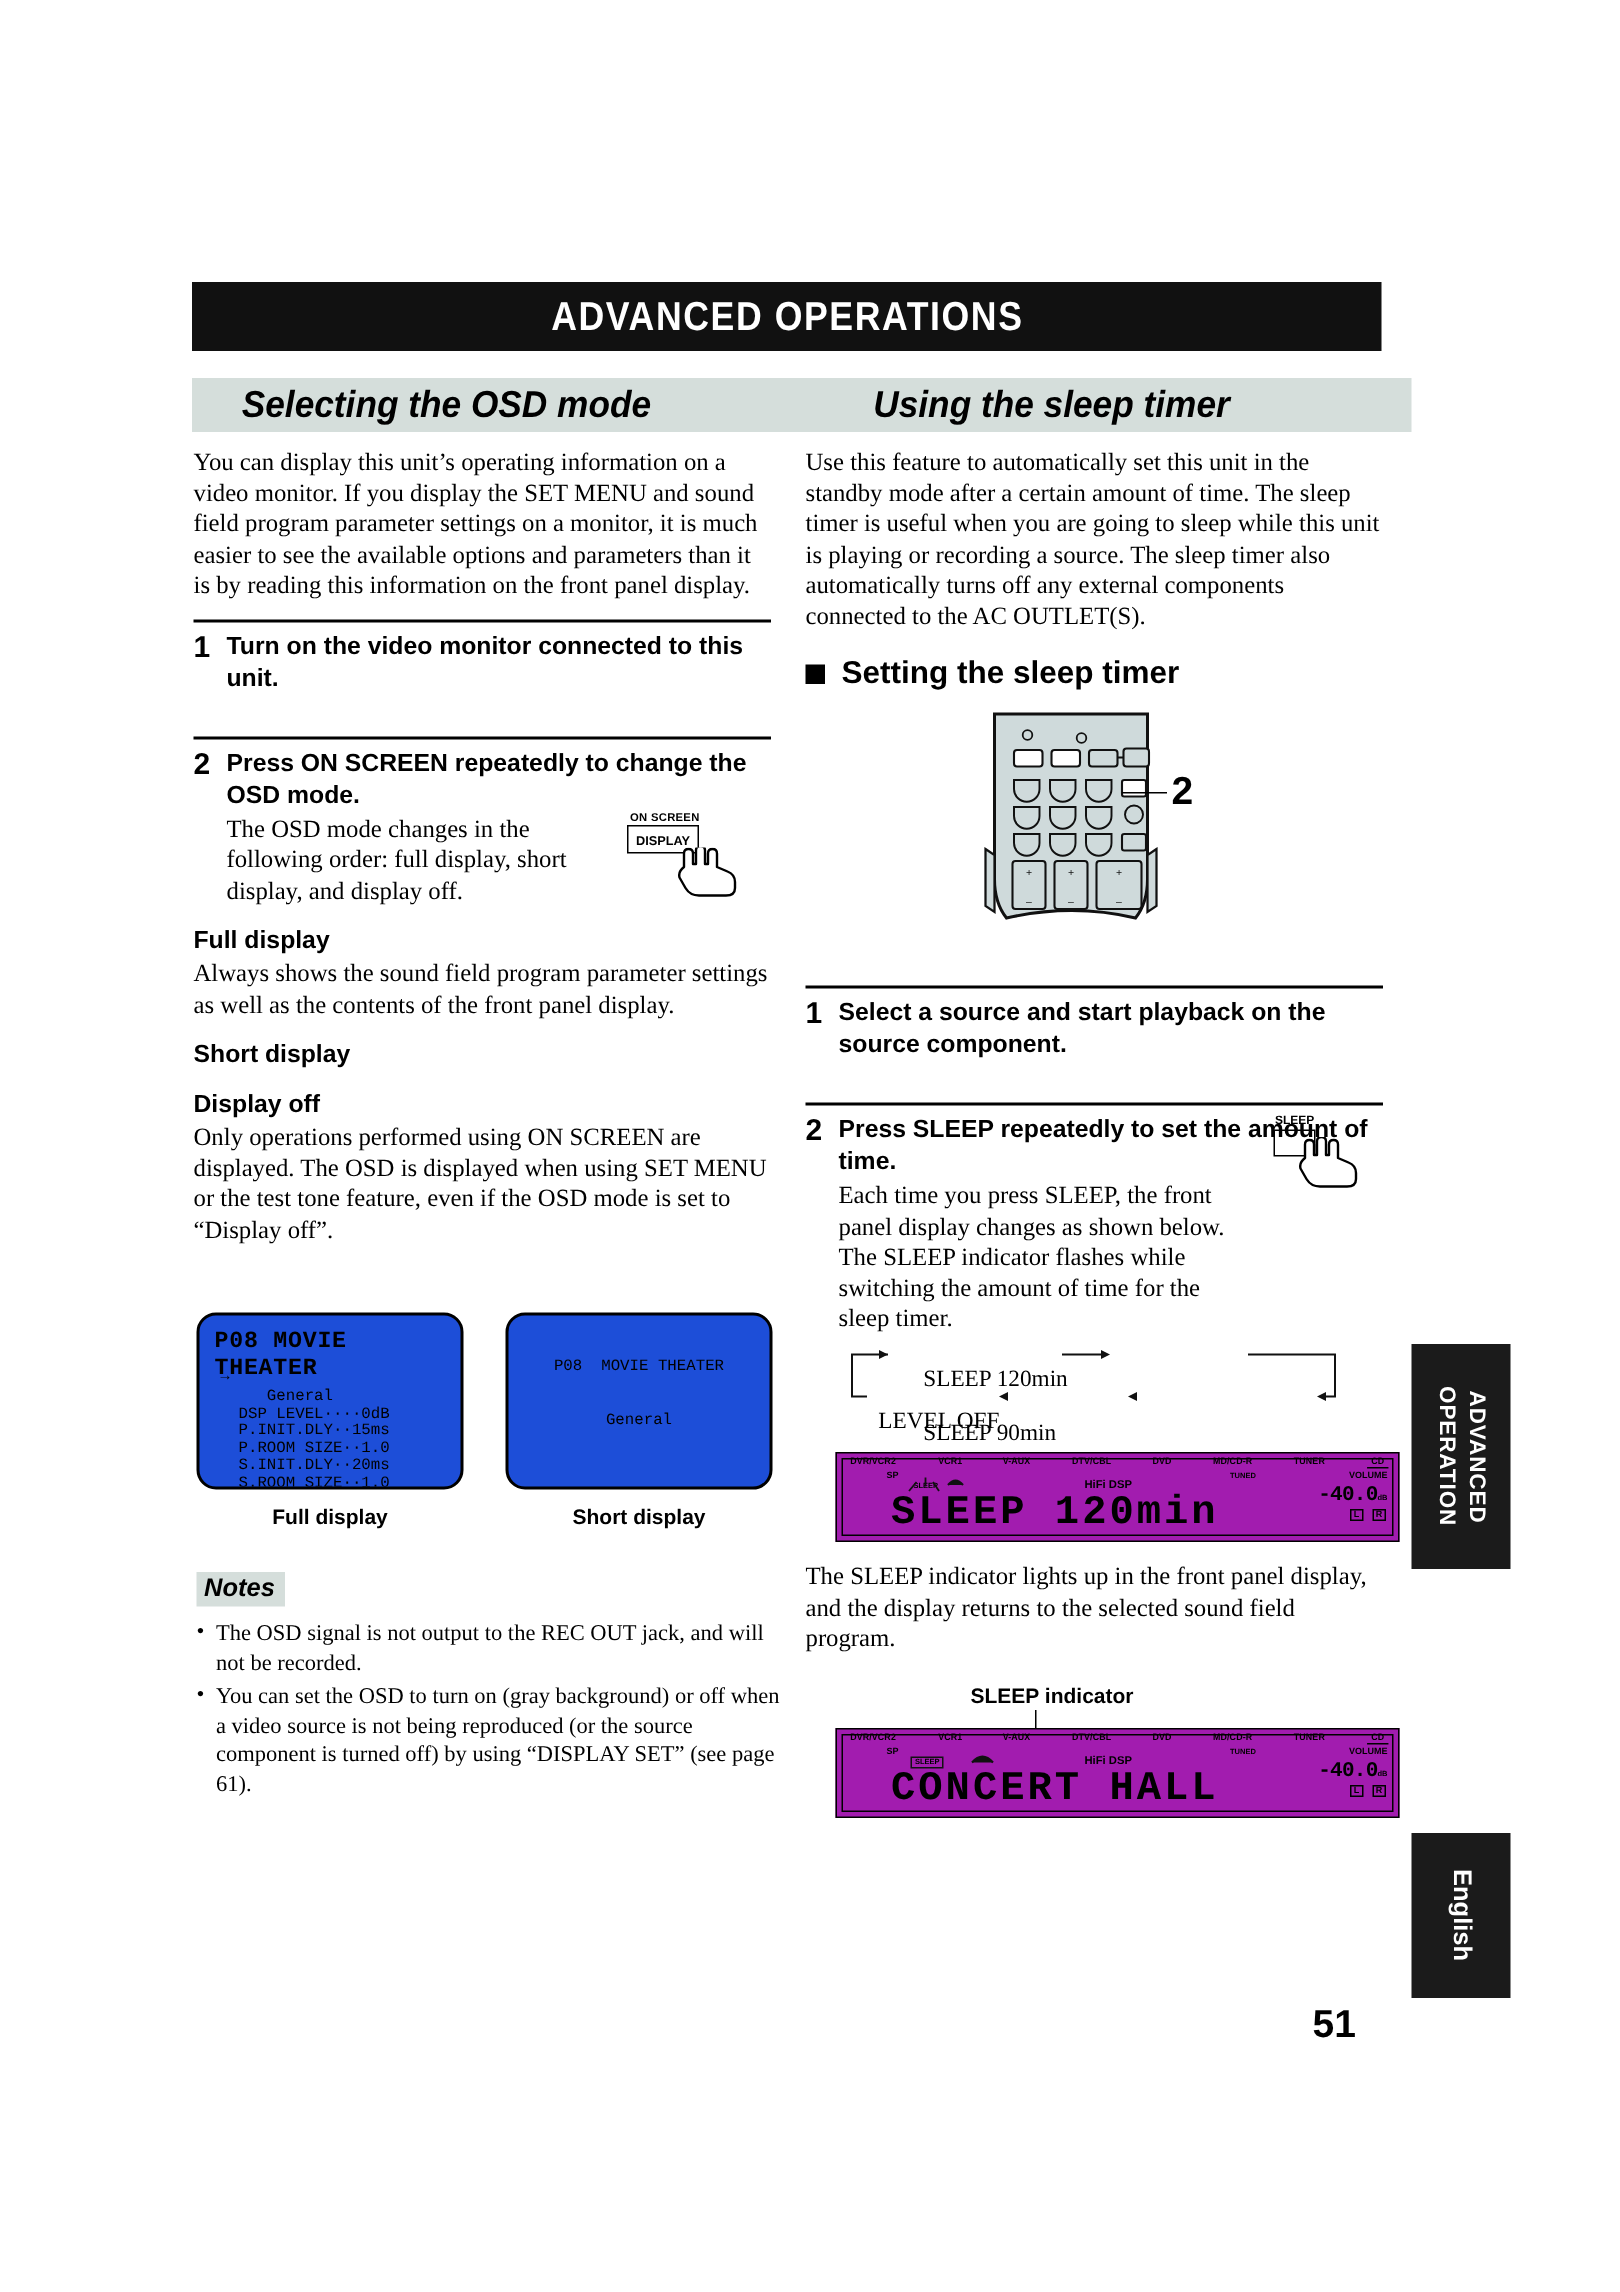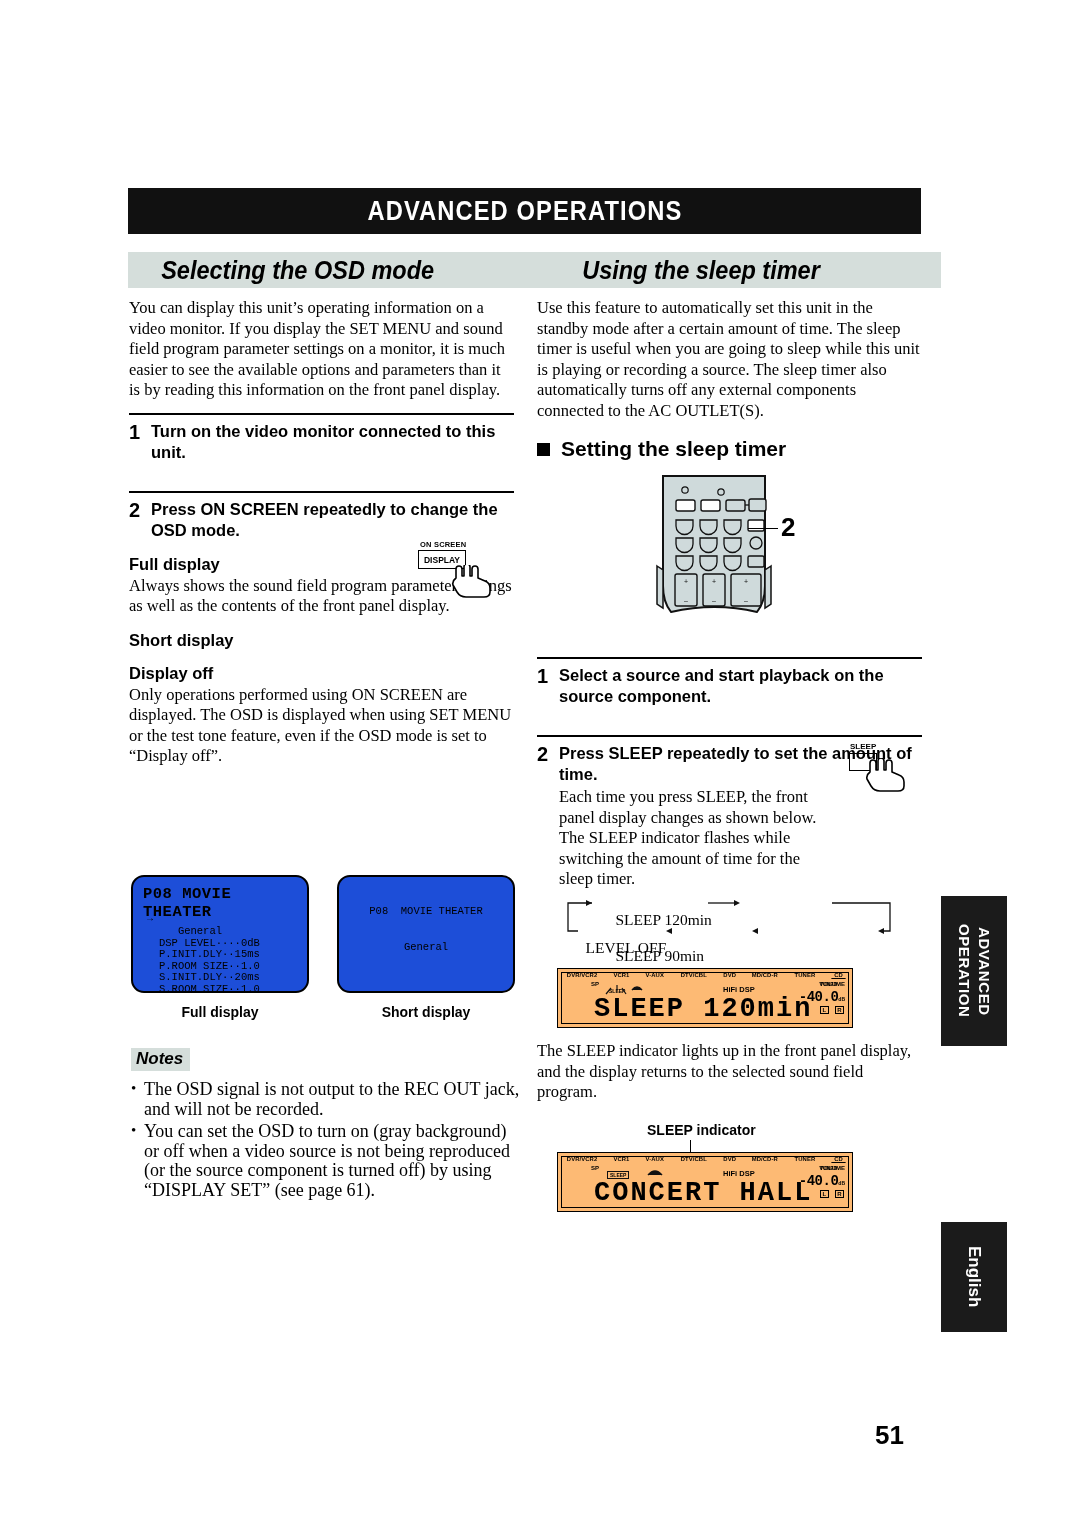--- a/index.html
+++ b/index.html
@@ -248,21 +248,21 @@
     padding: 1px 7px 2px 5px;
   }
   ul.notes-list {
     margin: 9px 0 0 0;
     padding: 0;
     list-style: none;
   }
   ul.notes-list li {
     position: relative;
     padding-left: 13px;
-    font-size: 18px;
+    font-size: 15px;
     line-height: 19.5px;
     margin-bottom: 3px;
   }
   ul.notes-list li:before {
     content: "\2022";
     position: absolute; left: 0; top: -1px;
     font-size: 15px;
   }
 
   
@@ -294,22 +294,22 @@
     font-size: 15.5px;
   }
   .cycle-row { position: absolute; white-space: pre; }
   .cycle-top { left: 40px; top: 0px; }
   .cycle-bot { left: 10px; top: 28px; }
 
   
   .fpd {
     position: absolute;
     border: 1.6px solid #000;
-    background: #fdba74;
-    width: 296px;
+    background: #a21caf;
+    width: 376px;
     height: 60px;
     box-sizing: border-box;
   }
   #fpd-1 { left: 557px; top: 968px; }
   #fpd-2 { left: 557px; top: 1152px; }
   .fpd-inner {
     position: absolute;
     inset: 3px;
     border: 1.1px solid #000;
   }
@@ -418,21 +418,21 @@
   }
   #tab-english {
     left: 941px; top: 1222px;
     width: 66px; height: 110px;
     font-size: 17px;
   }
 
   
   .page-no {
     position: absolute;
-    left: 875px; top: 1420px;
+    left: 875px; top: 1334px;
     font-family: "Liberation Sans", sans-serif;
     font-weight: bold;
     font-size: 26px;
   }
 </style>
 </head>
 <body>
 
 <div class="page-banner">
   <span class="page-banner-text">ADVANCED OPERATIONS</span>
@@ -454,20 +454,21 @@
     <div class="step-num">1</div>
     <div class="step-title">Turn on the video monitor connected to this unit.</div>
   </div>
   <div style="height:18px"></div>
 
   <div class="step-rule"></div>
   <div class="step">
     <div class="step-num">2</div>
     <div class="step-title">Press ON SCREEN repeatedly to change the OSD mode.</div>
   </div>
+  <div class="step-body" style="width:270px">The OSD mode changes in the following order: full display, short display, and display off.</div>
 
   <h4 class="sub">Full display</h4>
   <p class="body">Always shows the sound field program parameter settings as well as the contents of the front panel display.</p>
 
   <h4 class="sub">Short display</h4>
 
   <h4 class="sub">Display off</h4>
   <p class="body">Only operations performed using ON SCREEN are displayed. The OSD is displayed when using SET MENU or the test tone feature, even if the OSD mode is set to “Display off”.</p>
 </div>
 

